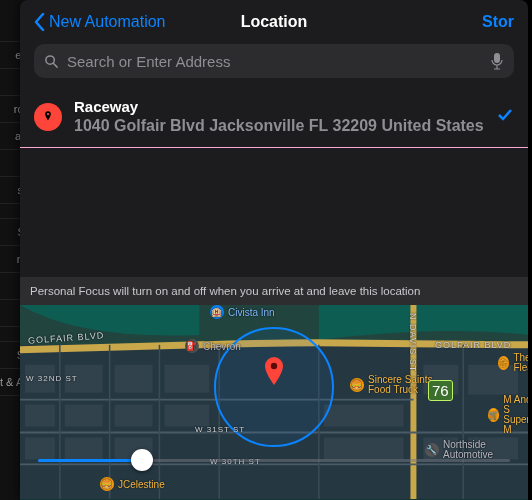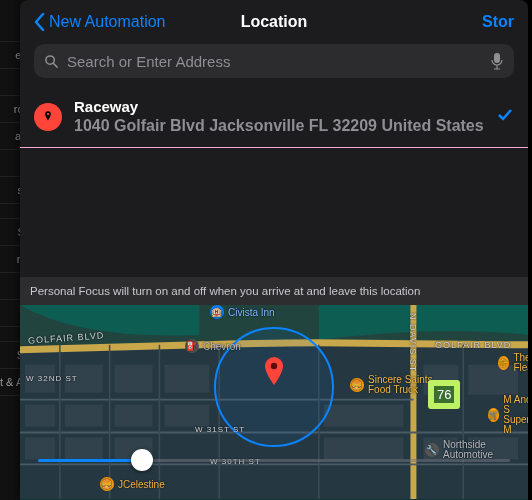--- a/index.html
+++ b/index.html
@@ -74,21 +74,21 @@
     pointer-events:none;
   }
   .slider-area {
     position:absolute; left:18px; right:18px; bottom:28px; height:24px;
     display:flex; align-items:center;
   }
   .track { position:relative; flex:1; height:3px; background:rgba(120,120,130,.5); border-radius:2px;}
   .track .fill { position:absolute; left:0; top:0; bottom:0; width:22%; background:#0a84ff; border-radius:2px;}
   .thumb { position:absolute; left:22%; top:50%; transform:translate(-50%,-50%); width:22px; height:22px; background:#fff; border-radius:50%; box-shadow:0 1px 4px rgba(0,0,0,.6);}
   .roadlabel { position:absolute; color:#cfd2d6; font-size:9px; letter-spacing:1px; white-space:nowrap; text-shadow:0 0 2px #000;}
-  .route-badge { position:absolute; background:#3a6f2e; color:#fff; border:6px solid #bef264; border-radius:3px; font-size:13px; padding:1px 3px;}
+  .route-badge { position:absolute; background:#3a6f2e; color:#fff; border:1px solid #bef264; border-radius:3px; font-size:15px; padding:1px 3px;}
 </style>
 </head>
 <body>
 
 <div class="bg-sidebar">
   <div><span class="pill">s</span></div>
   <div>en T</div>
   <div>ral</div>
   <div>rol C</div>
   <div>ay &amp;</div>

